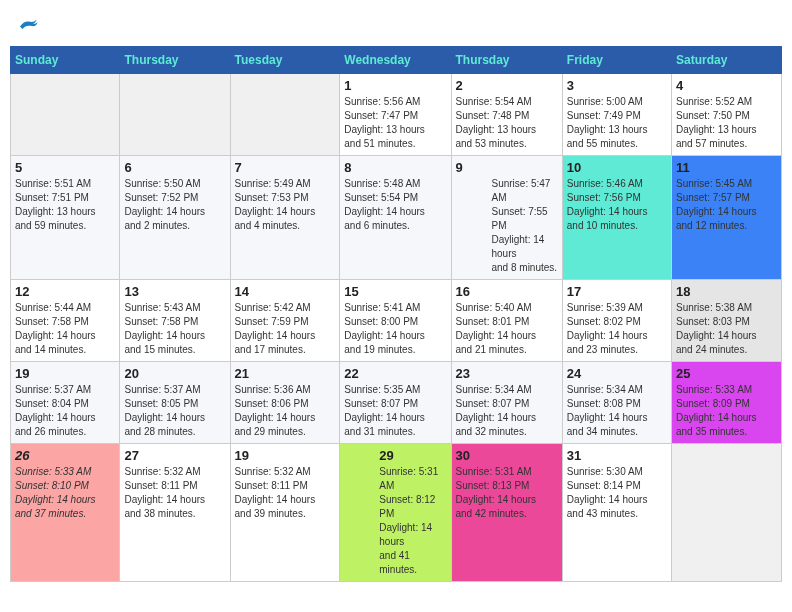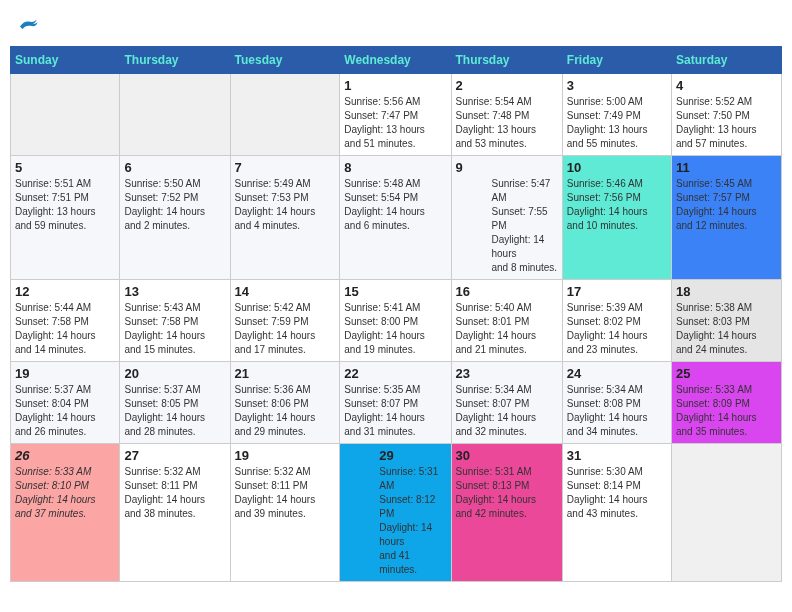--- a/index.html
+++ b/index.html
@@ -338,21 +338,21 @@
 Daylight: 14 hours
 and 38 minutes.</div>
         </td>
         <td style="background: rgb(255, 255, 255);">
           <span class="day-number">19</span>
           <div class="day-info" style="white-space: pre-line;">Sunrise: 5:32 AM
 Sunset: 8:11 PM
 Daylight: 14 hours
 and 39 minutes.</div>
         </td>
-        <td style="background: #0ea5e9; padding-left: 39px;">
+        <td style="background: #bef264; padding-left: 39px;">
           <span class="day-number">29</span>
           <div class="day-info" style="white-space: pre-line;">Sunrise: 5:31 AM
 Sunset: 8:12 PM
 Daylight: 14 hours
 and 41 minutes.</div>
         </td>
         <td style="background: #ec4899;">
           <span class="day-number">30</span>
           <div class="day-info" style="white-space: pre-line;">Sunrise: 5:31 AM
 Sunset: 8:13 PM

